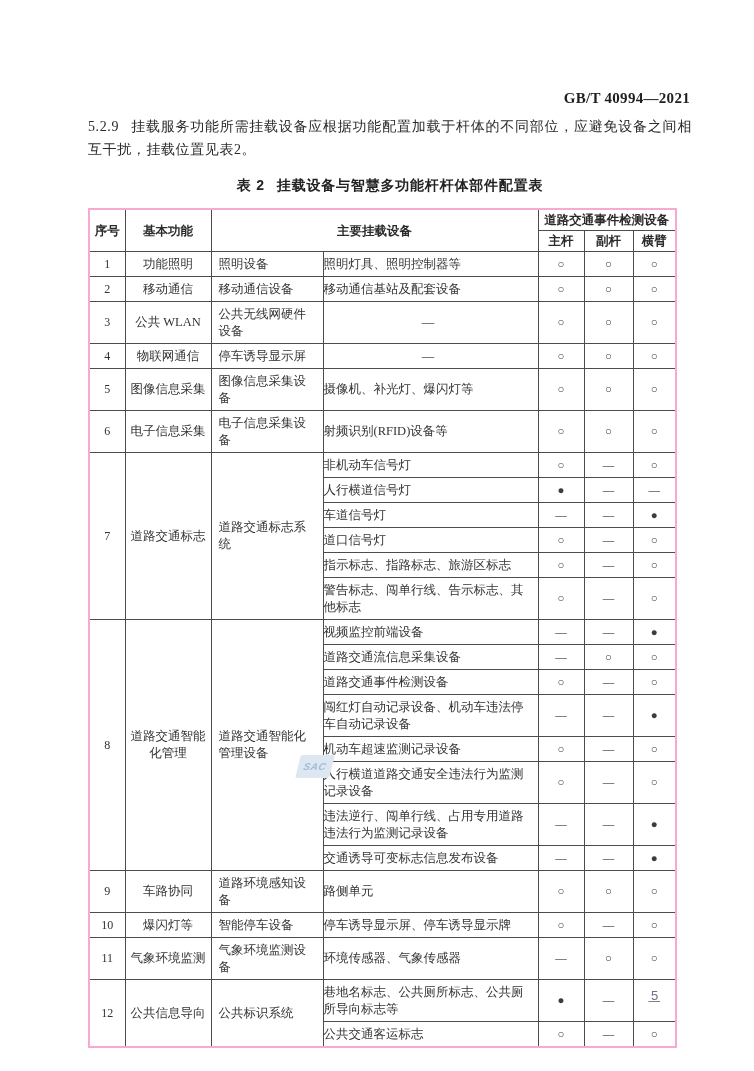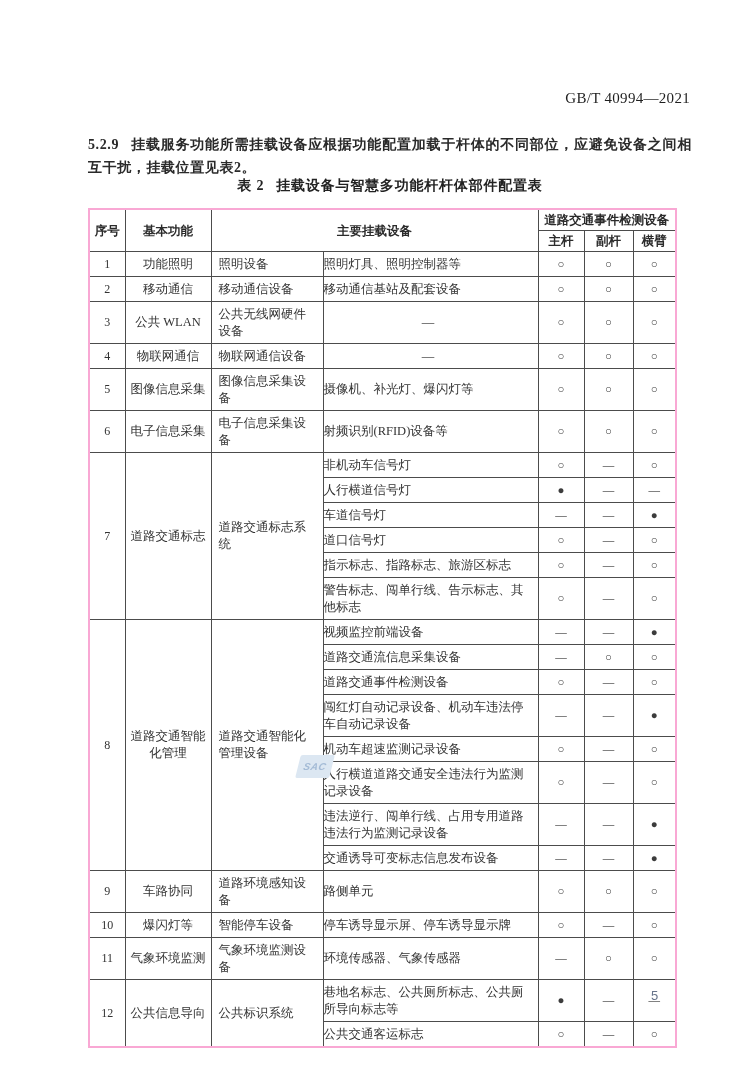--- a/index.html
+++ b/index.html
@@ -8,34 +8,34 @@
     position:relative;
     width:754px; height:1071px;
     margin:0 auto;
     background:#ffffff;
     font-family:"Liberation Serif", serif;
     color:#262626;
     overflow:hidden;
   }
   .doc-code {
     position:absolute; top:90px; right:64px;
-    font-size:15px; font-weight:normal; letter-spacing:0.3px;
+    font-size:15px; font-weight:bold; letter-spacing:0.3px;
     color:#1f1f1f;
   }
   .clause {
-    position:absolute; top:133px; left:88px; width:604px;
-    font-size:14px; line-height:23px; font-weight:bold;
+    position:absolute; top:115px; left:88px; width:604px;
+    font-size:14px; line-height:23px; font-weight:normal;
     text-align:justify; letter-spacing:0.6px; color:#2a2a2a;
   }
   .clause-num { margin-right:12px; }
   .table-title {
     position:absolute; top:177px; left:88px; width:604px;
     text-align:center; font-weight:bold; font-size:14px;
     letter-spacing:0.8px; color:#222;
-    font-family:Liberation Serif, serif;
+    font-family:Liberation Sans, sans-serif;
   }
   .title-gap { display:inline-block; width:12px; }
   table.cfg {
     position:absolute; top:208px; left:88px; width:587px;
     border-collapse:collapse; table-layout:fixed;
     border:2px solid #f9a8d4;
   }
   .cfg th, .cfg td {
     border:1px solid #4c4c4c;
     font-size:12.5px; color:#333;
@@ -130,21 +130,21 @@
           <td class="c">公共 WLAN</td>
           <td class="system">公共无线网硬件设备</td>
           <td class="c device">—</td>
           <td class="c mark">○</td>
           <td class="c mark">○</td>
           <td class="c mark">○</td>
         </tr>
         <tr>
           <td class="c num">4</td>
           <td class="c">物联网通信</td>
-          <td class="system">物联网通信设备</td>
+          <td class="system">停车诱导显示屏</td>
           <td class="c device">—</td>
           <td class="c mark">○</td>
           <td class="c mark">○</td>
           <td class="c mark">○</td>
         </tr>
         <tr>
           <td class="c num">5</td>
           <td class="c">图像信息采集</td>
           <td class="system">图像信息采集设备</td>
           <td class="device">摄像机、补光灯、爆闪灯等</td>

